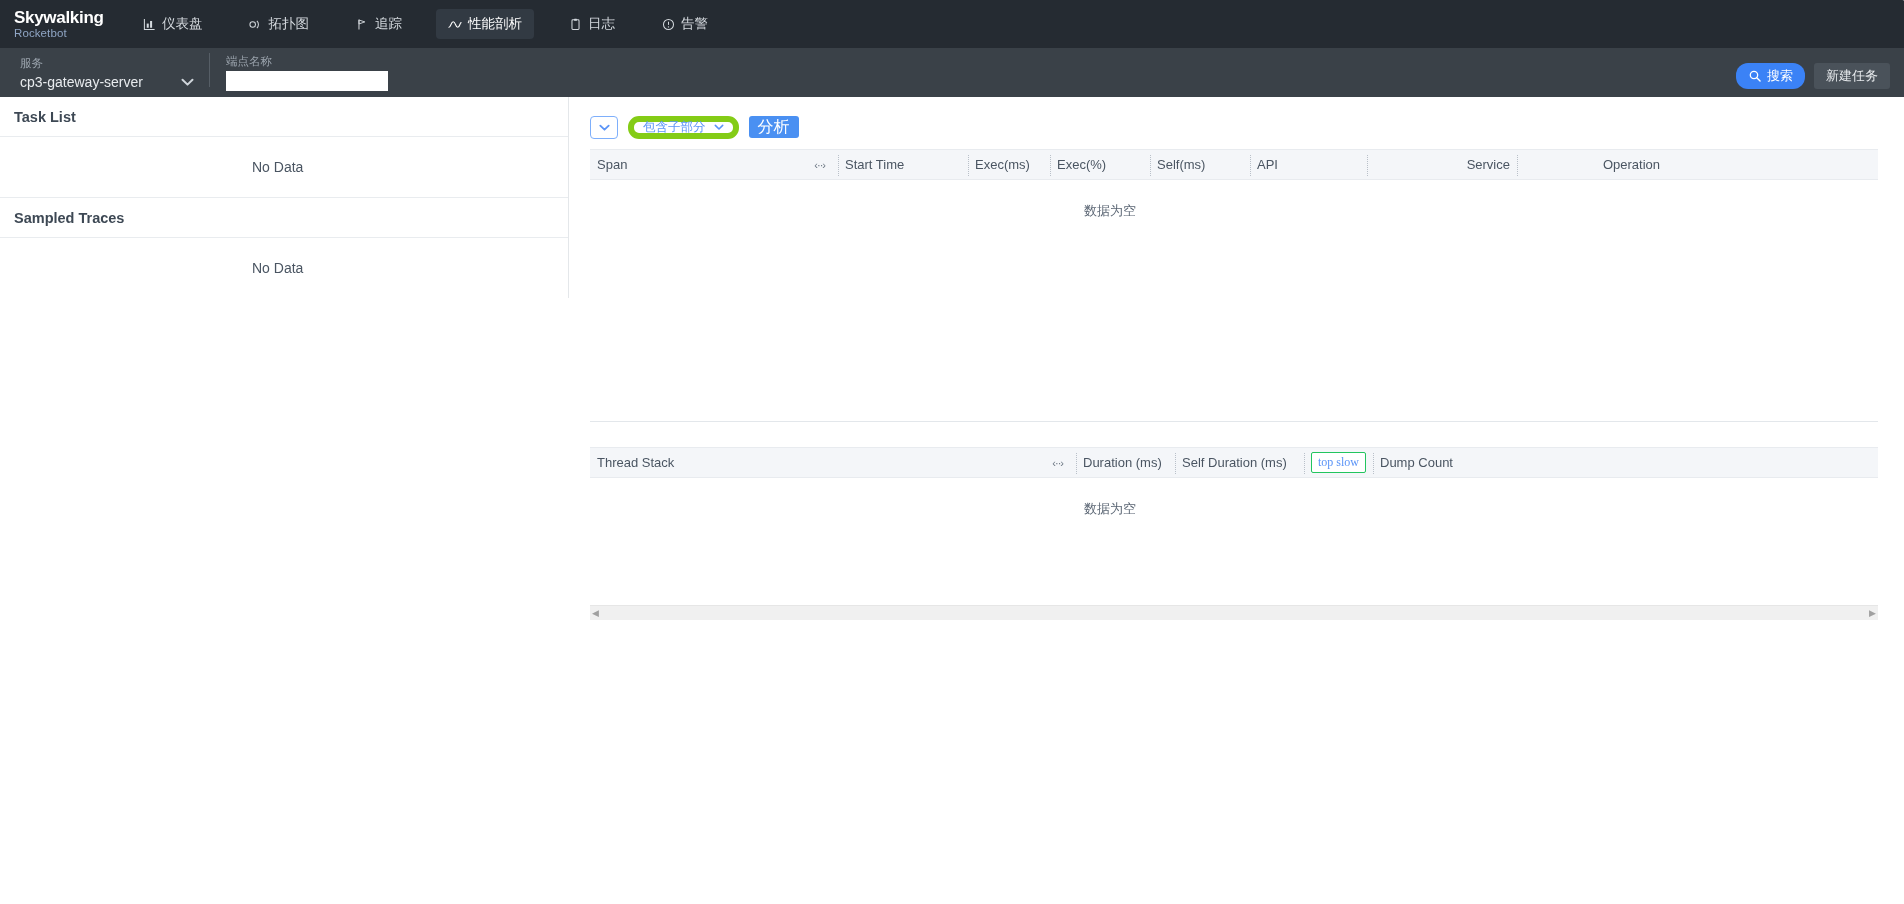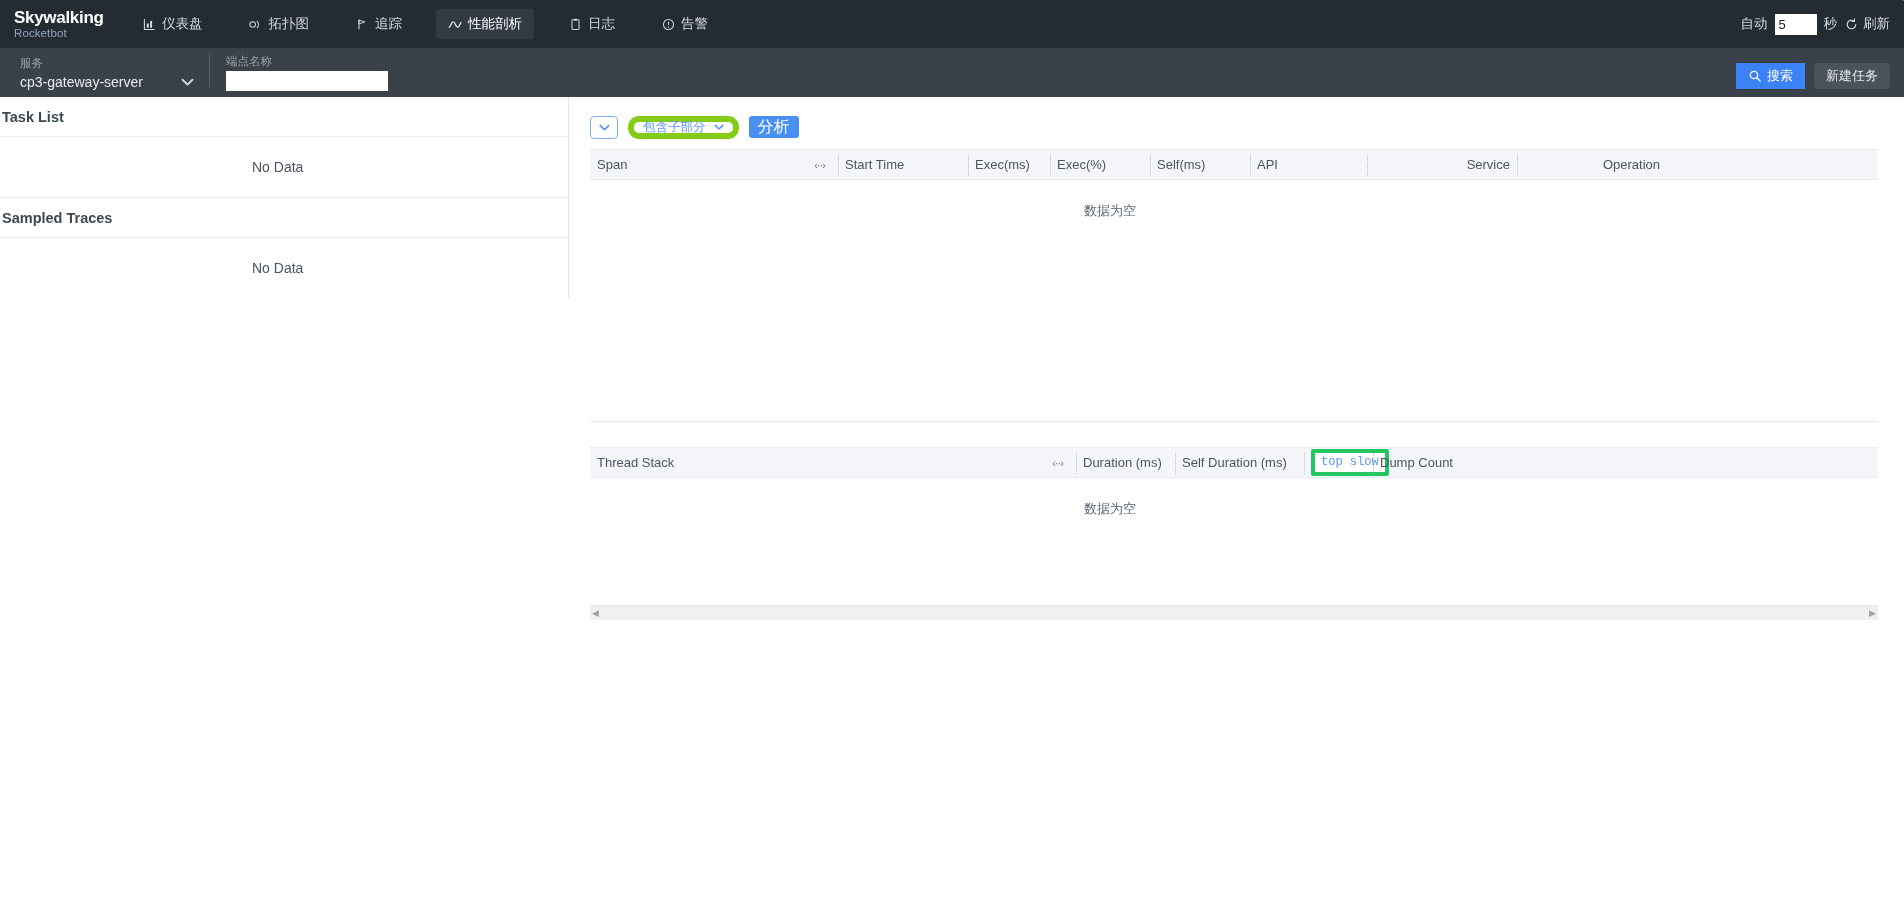--- a/index.html
+++ b/index.html
@@ -152,21 +152,21 @@
     right: 14px;
     bottom: 8px;
     display: flex;
     align-items: center;
     gap: 9px;
   }
   .btn-search {
     background: #3b82f6;
     color: #ffffff;
     border: none;
-    border-radius: 0;
+    border-radius: 12px;
     font-size: 13px;
     height: 26px;
     padding: 0 12px;
     display: flex;
     align-items: center;
     gap: 5px;
     cursor: pointer;
     font-family: Liberation Serif, serif;
   }
   .btn-newtask {
@@ -197,21 +197,21 @@
     content: "";
     position: absolute;
     right: 0; top: 0;
     width: 1px; height: 201px;
     background: #e4e7ea;
   }
   .panel-head {
     height: 40px;
     display: flex;
     align-items: center;
-    padding-left: 2px;
+    padding-left: 14px;
     font-size: 14.5px;
     font-weight: bold;
     color: #3d4854;
     border-bottom: 1px solid #e9ecef;
   }
   .panel-body {
     height: 61px;
     display: flex;
     align-items: center;
     justify-content: flex-start;
@@ -315,29 +315,29 @@
     padding-top: 22px;
   }
   .tbl-region-1 { height: 241px; position: relative; }
   .divider-line {
     height: 1px;
     background: #e3e7eb;
     margin: 0;
   }
   .tbl-region-2 { height: 120px; position: relative; }
   .btn-topslow {
-    border: 4px solid #22c55e;
+    border: 1px solid #22c55e;
     background: #ffffff;
     color: #5b94f7;
     font-size: 12px;
     border-radius: 2px;
     padding: 2px 6px;
     cursor: pointer;
     line-height: 1.25;
-    font-family: Liberation Mono, monospace;
+    font-family: Liberation Serif, serif;
   }
 
   .hscroll {
     position: absolute;
     left: 21px;
     right: 26px;
     top: 508px;
     height: 15px;
     background: #f0f0f0;
     border-top: 1px solid #e6e6e6;
@@ -425,34 +425,20 @@
             <circle cx="7" cy="7" r="5.4" stroke="#d4d9de" stroke-width="1.1" fill="none"></circle>
             <path d="M7 4 v3.4" stroke="#d4d9de" stroke-width="1.1"></path>
             <circle cx="7" cy="9.6" r="0.7" fill="#d4d9de"></circle>
           </svg>
       </span>
       <span>告警</span>
     </div>
 
   </div>
 
-  <div class="refresh-block">
-    <span>自动</span>
-    <input class="refresh-input" type="text" value="5" style="">
-    <span>秒</span>
-    <span class="refresh-btn">
-      <span class="nav-icon">
-        <svg width="13" height="13" viewBox="0 0 14 14">
-            <path d="M11.6 7 A4.6 4.6 0 1 1 9.6 3.2" stroke="#d4d9de" stroke-width="1.2" fill="none" stroke-linecap="round"></path>
-            <path d="M10.2 0.9 L10.2 3.6 L7.5 3.6" stroke="#d4d9de" stroke-width="1.2" fill="none" stroke-linecap="round" stroke-linejoin="round"></path>
-          </svg>
-      </span>
-      <span>刷新</span>
-    </span>
-  </div>
 
 </div>
 
 <div id="filterbar">
 
   <div class="field divided">
     <span class="field-label">服务</span>
     <span class="select-row">
       <span class="field-value">cp3-gateway-server</span>
       <span class="chev-down">

